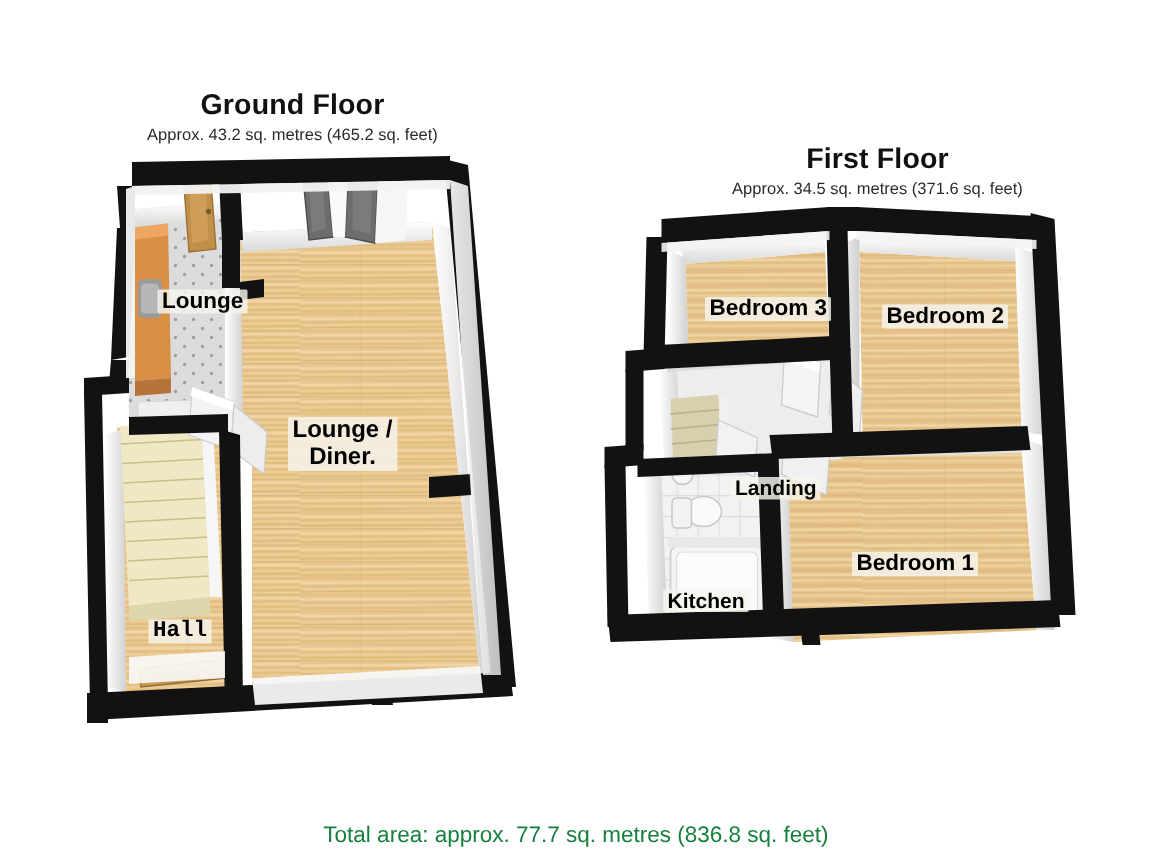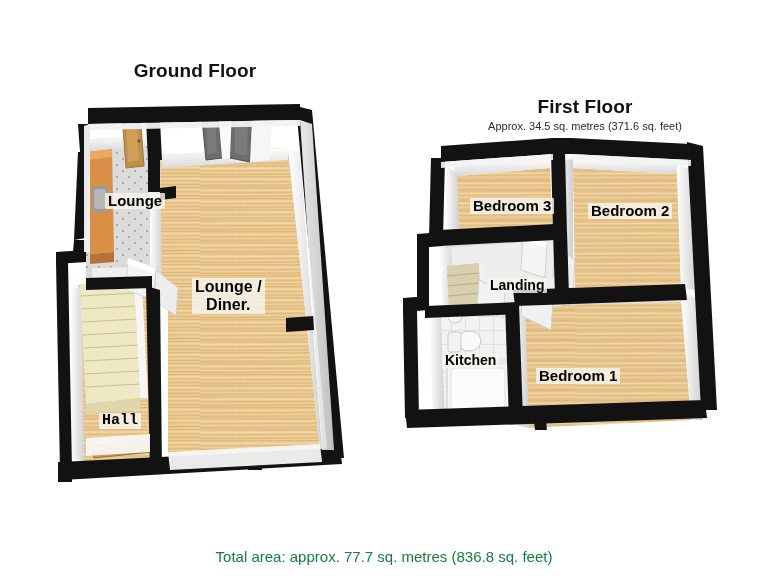--- a/index.html
+++ b/index.html
@@ -71,28 +71,29 @@
     color: #000000;
     background: rgba(247,244,238,0.82);
     padding: 0px 3px;
     line-height: 1.08;
     white-space: nowrap;
     text-align: center;
     border-radius: 1px;
   }
   .rl-lg   { font-size: 16px; }
   .rl-md   { font-size: 15px; }
-  .rl-sm   { font-size: 14px; }
+  .rl-sm   { font-size: 14px; margin-top: 40px; }
 </style>
 </head>
 <body>
 
 <div id="page">
 
   <div id="gf-title" class="floor-title">Ground Floor</div>
+  <div id="gf-sub" class="floor-sub">Approx. 43.2 sq. metres (465.2 sq. feet)</div>
 
   <div id="ff-title" class="floor-title">First Floor</div>
   <div id="ff-sub" class="floor-sub">Approx. 34.5 sq. metres (371.6 sq. feet)</div>
 
   <div class="plan" id="ground-plan">
   <svg width="400" height="520" viewBox="0 0 400 520" xmlns="http://www.w3.org/2000/svg">
     <defs>
       <linearGradient id="woodG" x1="0" y1="0" x2="0.1" y2="1">
         <stop offset="0%" stop-color="#f2d6a6"></stop>
         <stop offset="18%" stop-color="#e7c289"></stop>
@@ -375,19 +376,19 @@
       <polygon points="138,292 150,292 152,310 140,310"></polygon>
     </g>
 
     <polygon points="46,42 158,34 158,40 46,48" fill="#f3f3f3" opacity="0.9"></polygon>
     <polygon points="176,34 296,40 296,46 176,40" fill="#f3f3f3" opacity="0.9"></polygon>
   </svg>
   </div>
 
   <div class="room-label rl-md" style="left:470px; top:198px;">Bedroom 3</div>
   <div class="room-label rl-md" style="left:588px; top:203px;">Bedroom 2</div>
-  <div class="room-label rl-md" style="left:536px; top:368px;">Bedroom 1</div>
+  <div class="room-label rl-md" style="left:568px; top:368px;">Bedroom 1</div>
   <div class="room-label rl-sm" style="left:487px; top:278px;">Landing</div>
   <div class="room-label rl-sm" style="left:442px; top:353px;">Kitchen</div>
 
   <div id="total-area">Total area: approx. 77.7 sq. metres (836.8 sq. feet)</div>
 
 </div>
 
 </body></html>

